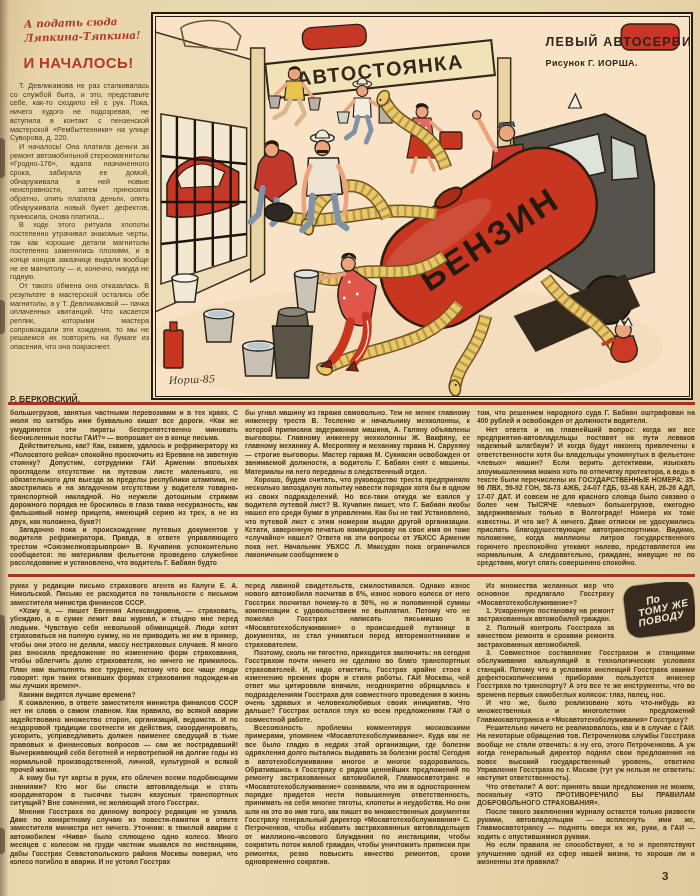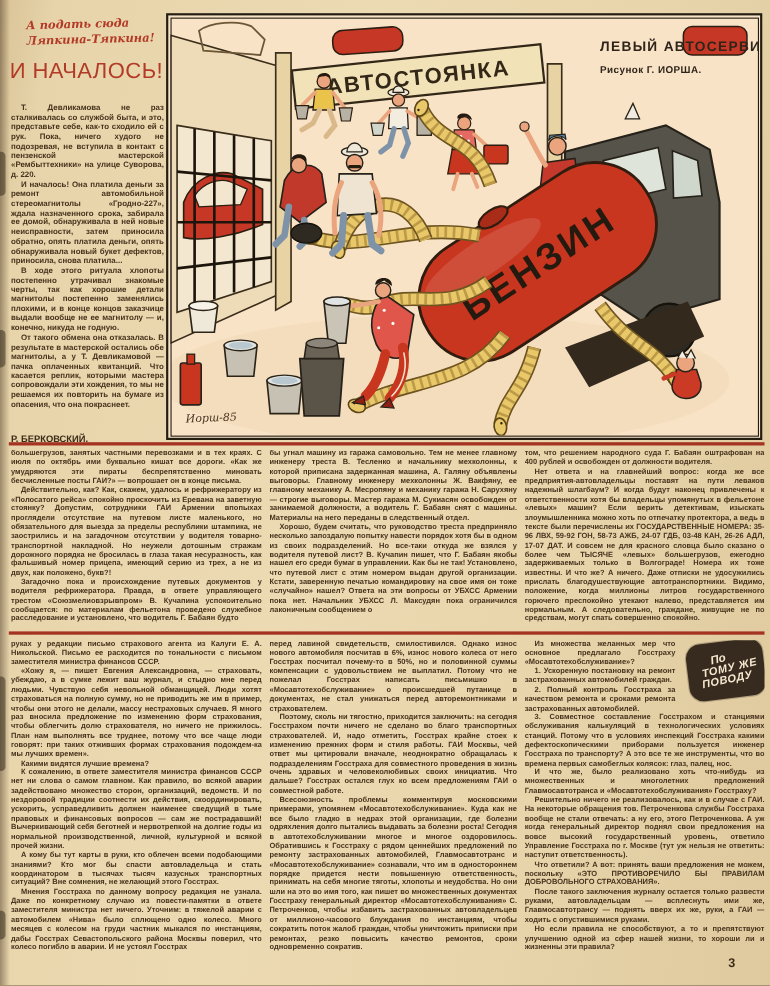--- a/index.html
+++ b/index.html
@@ -7,23 +7,23 @@
     background:linear-gradient(100deg,#d9c296 0%,#e7d4aa 6%,#ecdab3 40%,#e8d5ab 70%,#dfc99e 100%);
     font-family:"Liberation Sans",sans-serif;color:#43311d;}
   .edge{position:absolute;left:0;top:0;width:9px;height:100%;
     background:linear-gradient(90deg,rgba(50,33,15,.42),rgba(50,33,15,0));}
   .mark{position:absolute;left:0;width:5px;background:#2f2414;border-radius:0 4px 4px 0;opacity:.5;}
   .m1{top:138px;height:40px}.m2{top:300px;height:34px}.m3{top:615px;height:86px}.m4{top:828px;height:26px}
 
   .epigraph{position:absolute;left:24px;top:15px;width:125px;color:#b23a27;
     font:italic bold 10.5px/1.35 "DejaVu Serif",serif;transform:rotate(-1.5deg);}
   .headline{position:absolute;left:8px;top:54px;width:141px;text-align:center;color:#b23a27;
-    font-weight:normal;font-size:20px;letter-spacing:.4px;}
-  .leftcol{position:absolute;left:10px;top:94px;width:139px;height:288px;overflow:hidden;
-    font-size:7.2px;line-height:1.21;text-align:justify;font-weight:bold;color:#46331d;hyphens:auto;}
+    font-weight:bold;font-size:15px;letter-spacing:.4px;}
+  .leftcol{position:absolute;left:10px;top:82px;width:139px;height:288px;overflow:hidden;
+    font-size:7.2px;line-height:1.21;text-align:justify;font-weight:normal;color:#46331d;hyphens:auto;}
   .leftcol p{margin:0;text-indent:9px;}
   .author{position:absolute;left:10px;top:394px;width:139px;text-align:left;
     font-weight:bold;font-size:8.5px;color:#3c2c18;}
 
   .panel{position:absolute;left:151px;top:12px;width:542px;height:388px;
     background:#f8e3c7;border:2.5px solid #241d12;box-sizing:border-box;}
   .panel::before{content:"";position:absolute;inset:1.5px;border:1.2px solid #241d12;pointer-events:none;z-index:5;}
   .panel svg{position:absolute;inset:2px;width:calc(100% - 4px);height:calc(100% - 4px);}
 
   .rule{position:absolute;left:8px;width:687px;height:3px;background:#a43322;}
@@ -60,21 +60,21 @@
   <i class="mark m4"></i>
 
   <div class="epigraph">
     <div>А подать сюда</div>
     <div>Ляпкина-Тяпкина!</div>
   </div>
 
   <div class="headline">И НАЧАЛОСЬ!</div>
   <div class="leftcol">
     <p>Т. Девликамова не раз сталкивалась со службой быта, и это, представьте себе, как-то сходило ей с рук. Пока, ничего худого не подозревая, не вступила в контакт с пензенской мастерской «Рембыттехники» на улице Суворова, д. 220.</p>
-    <p>И началось! Она платила деньги за ремонт автомобильной стереомагнитолы «Гродно-227», ждала назначенного срока, забирала ее домой, обнаруживала в ней новые неисправности, затем приносила обратно, опять платила деньги, опять обнаруживала новый букет дефектов, приносила, снова платила...</p>
+    <p>И началось! Она платила деньги за ремонт автомобильной стереомагнитолы «Гродно-176», ждала назначенного срока, забирала ее домой, обнаруживала в ней новые неисправности, затем приносила обратно, опять платила деньги, опять обнаруживала новый букет дефектов, приносила, снова платила...</p>
     <p>В ходе этого ритуала хлопоты постепенно утрачивал знакомые черты, так как хорошие детали магнитолы постепенно заменялись плохими, и в конце концов заказчице выдали вообще не ее магнитолу — и, конечно, никуда не годную.</p>
     <p>От такого обмена она отказалась. В результате в мастерской остались обе магнитолы, а у Т. Девликамовой — пачка оплаченных квитанций. Что касается реплик, которыми мастера сопровождали эти хождения, то мы не решаемся их повторить на бумаге из опасения, что она покраснеет.</p>
   </div>
   <div class="author">Р. БЕРКОВСКИЙ.</div>
 
   <div class="panel">
     <svg viewBox="0 0 536 380" preserveAspectRatio="none">
       <defs>
         <path id="h1" d="M 290 240 C 252 268, 222 248, 196 260 C 172 270, 162 256, 152 262"></path>
         <path id="h2" d="M 305 288 C 272 334, 218 328, 172 352"></path>

